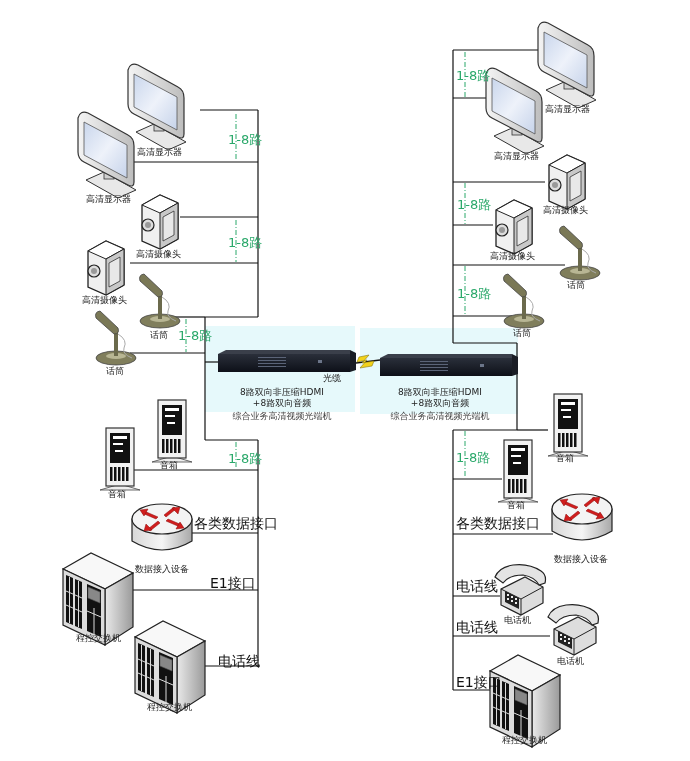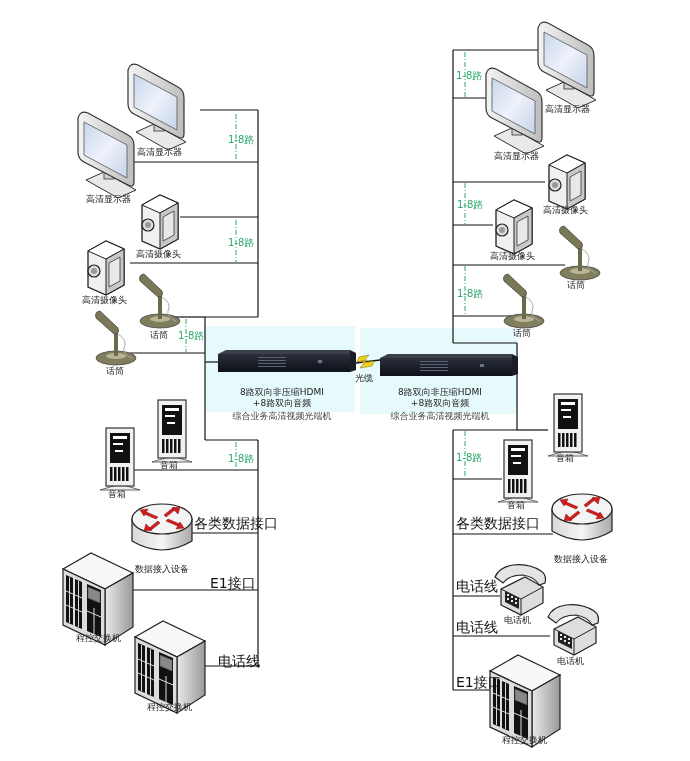--- a/index.html
+++ b/index.html
@@ -1,21 +1,21 @@
 <!DOCTYPE html>
 <html><head>
 <meta charset="utf-8">
 <style>
   html, body { margin:0; padding:0; background:#ffffff; }
   body { width:690px; height:761px; position:relative; overflow:hidden;
          font-family:"DejaVu Sans", sans-serif; }
   #canvas { position:absolute; left:0; top:0; }
   .lbl { position:absolute; font-size:9px; color:#222; white-space:nowrap; line-height:11px; }
   .lbl-lg { font-size:14px; color:#111; }
-  .lbl-green { color:#2aa86a; font-size:10px; }
+  .lbl-green { color:#2aa86a; font-size:13px; }
   .lbl-center { transform:translateX(-50%); text-align:center; }
   .panel { position:absolute; background:#e6f9fb; }
 </style>
 </head>
 <body>
 
 <div class="panel" style="left:205px;top:326px;width:150px;height:86px;"></div>
 <div class="panel" style="left:360px;top:328px;width:158px;height:86px;"></div>
 
 <svg id="canvas" width="690" height="761">
@@ -232,21 +232,21 @@
   <use href="#pbx" x="490" y="655"></use>
 
   <use href="#unit" x="218" y="350"></use>
   <use href="#unit" x="380" y="354"></use>
   <g>
     <line x1="356" y1="363" x2="380" y2="360" stroke="#111" stroke-width="1.5"></line>
     <path d="M359,357 L369,355 L362,363 L374,361 L372,366 L360,368 L367,360 L357,362 Z" fill="#f2d21a" stroke="#8a7a10" stroke-width="0.6"></path>
   </g>
 </svg>
 
-<div class="lbl lbl-center" style="left:364px;top:373px;">光缆</div>
+<div class="lbl lbl-center" style="left:332px;top:373px;">光缆</div>
 <div class="lbl lbl-center" style="left:282px;top:387px;">8路双向非压缩HDMI</div>
 <div class="lbl lbl-center" style="left:282px;top:398px;">+8路双向音频</div>
 <div class="lbl lbl-center" style="left:282px;top:411px;color:#444;">综合业务高清视频光端机</div>
 <div class="lbl lbl-center" style="left:440px;top:387px;">8路双向非压缩HDMI</div>
 <div class="lbl lbl-center" style="left:440px;top:398px;">+8路双向音频</div>
 <div class="lbl lbl-center" style="left:440px;top:411px;color:#444;">综合业务高清视频光端机</div>
 
 <div class="lbl lbl-green" style="left:228px;top:134px;">1-8路</div>
 <div class="lbl lbl-green" style="left:228px;top:237px;">1-8路</div>
 <div class="lbl lbl-green" style="left:178px;top:330px;">1-8路</div>

